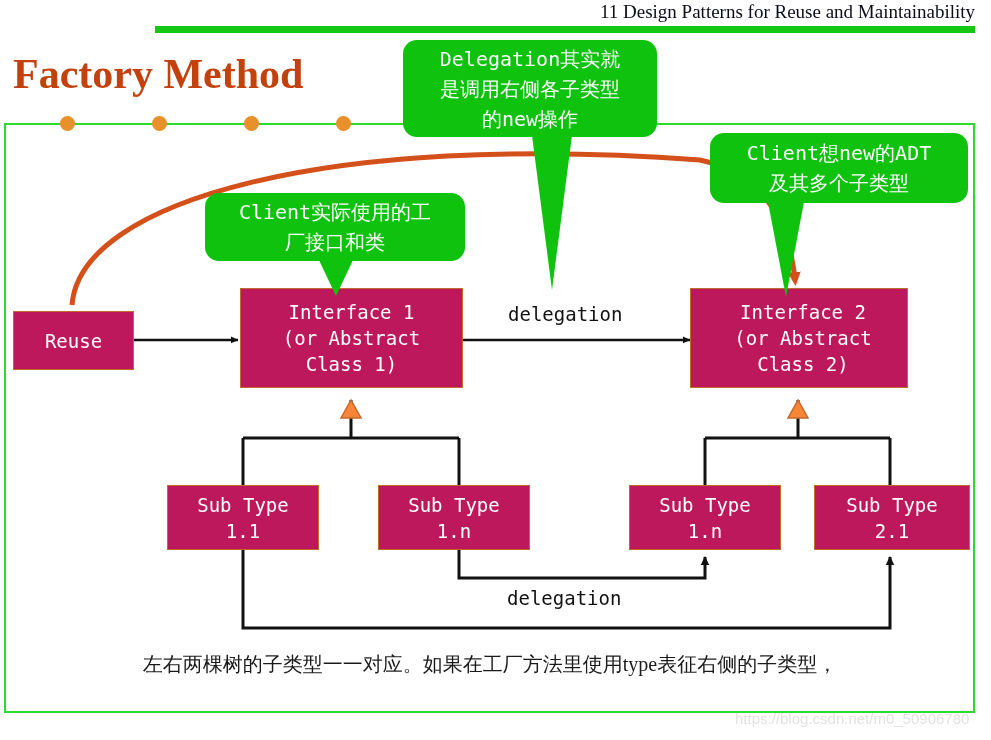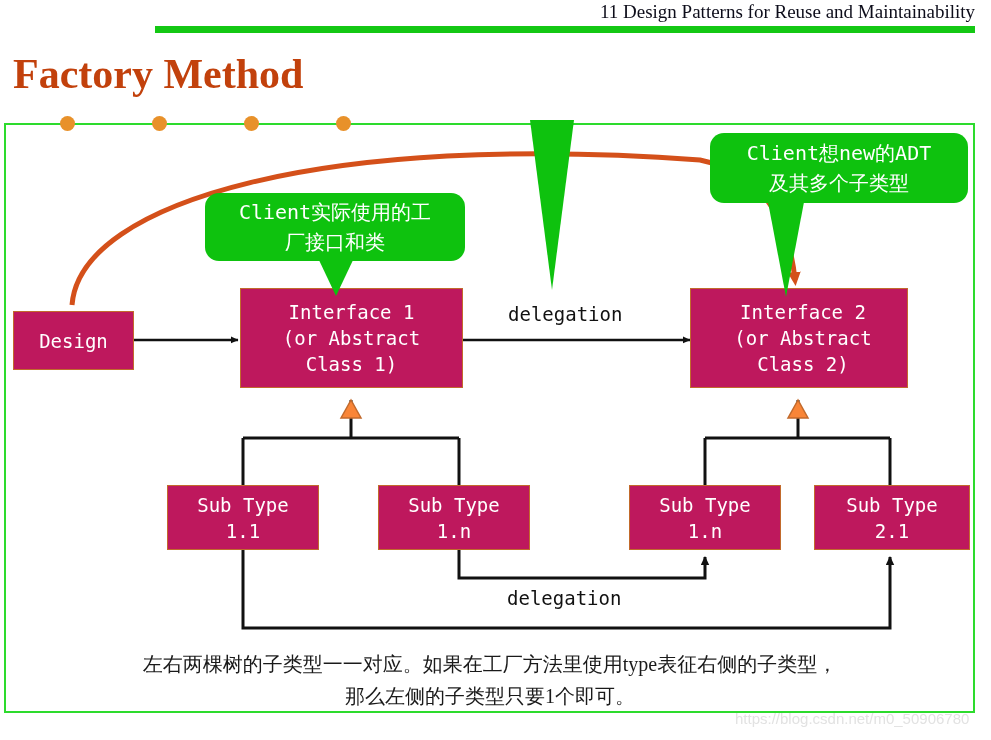--- a/index.html
+++ b/index.html
@@ -203,33 +203,38 @@
   <div class="callout-tail" style="left:530px; top:120px;
        border-left:22px solid transparent; border-right:22px solid transparent;
        border-top:170px solid #0ec20e;"></div>
   <div class="callout-tail" style="left:768px; top:202px;
        border-left:18px solid transparent; border-right:18px solid transparent;
        border-top:95px solid #0ec20e;"></div>
   <div class="callout-tail" style="left:318px; top:258px;
        border-left:18px solid transparent; border-right:18px solid transparent;
        border-top:38px solid #0ec20e;"></div>
 
+  <div class="callout" style="left:403px; top:40px; width:254px; height:97px;">
+    <span>Delegation其实就</span>
+    <span>是调用右侧各子类型</span>
+    <span>的new操作</span>
+  </div>
 
   <div class="callout" style="left:710px; top:133px; width:258px; height:70px;">
     <span>Client想new的ADT</span>
     <span>及其多个子类型</span>
   </div>
 
   <div class="callout" style="left:205px; top:193px; width:260px; height:68px;">
     <span>Client实际使用的工</span>
     <span>厂接口和类</span>
   </div>
 
   <div class="node" style="left:13px; top:311px; width:121px; height:59px;">
-    <span>Design</span>
+    <span>Reuse</span>
   </div>
 
   <div class="node" style="left:240px; top:288px; width:223px; height:100px;">
     <span>Interface 1</span>
     <span>(or Abstract</span>
     <span>Class 1)</span>
   </div>
 
   <div class="node" style="left:690px; top:288px; width:218px; height:100px;padding-left:8px;">
     <span>Interface 2</span>
@@ -255,18 +260,17 @@
   <div class="node" style="left:814px; top:485px; width:156px; height:65px;">
     <span>Sub Type</span>
     <span>2.1</span>
   </div>
 
   <div class="edge-label" style="left:508px; top:303px;">delegation</div>
   <div class="edge-label" style="left:507px; top:587px;">delegation</div>
 
   <div id="caption">
     <div>左右两棵树的子类型一一对应。如果在工厂方法里使用type表征右侧的子类型，</div>
-    <div>那么左侧的子类型只要1个即可。</div>
   </div>
 
   <div id="watermark">https://blog.csdn.net/m0_50906780</div>
 
 </div>
 
 </body></html>

